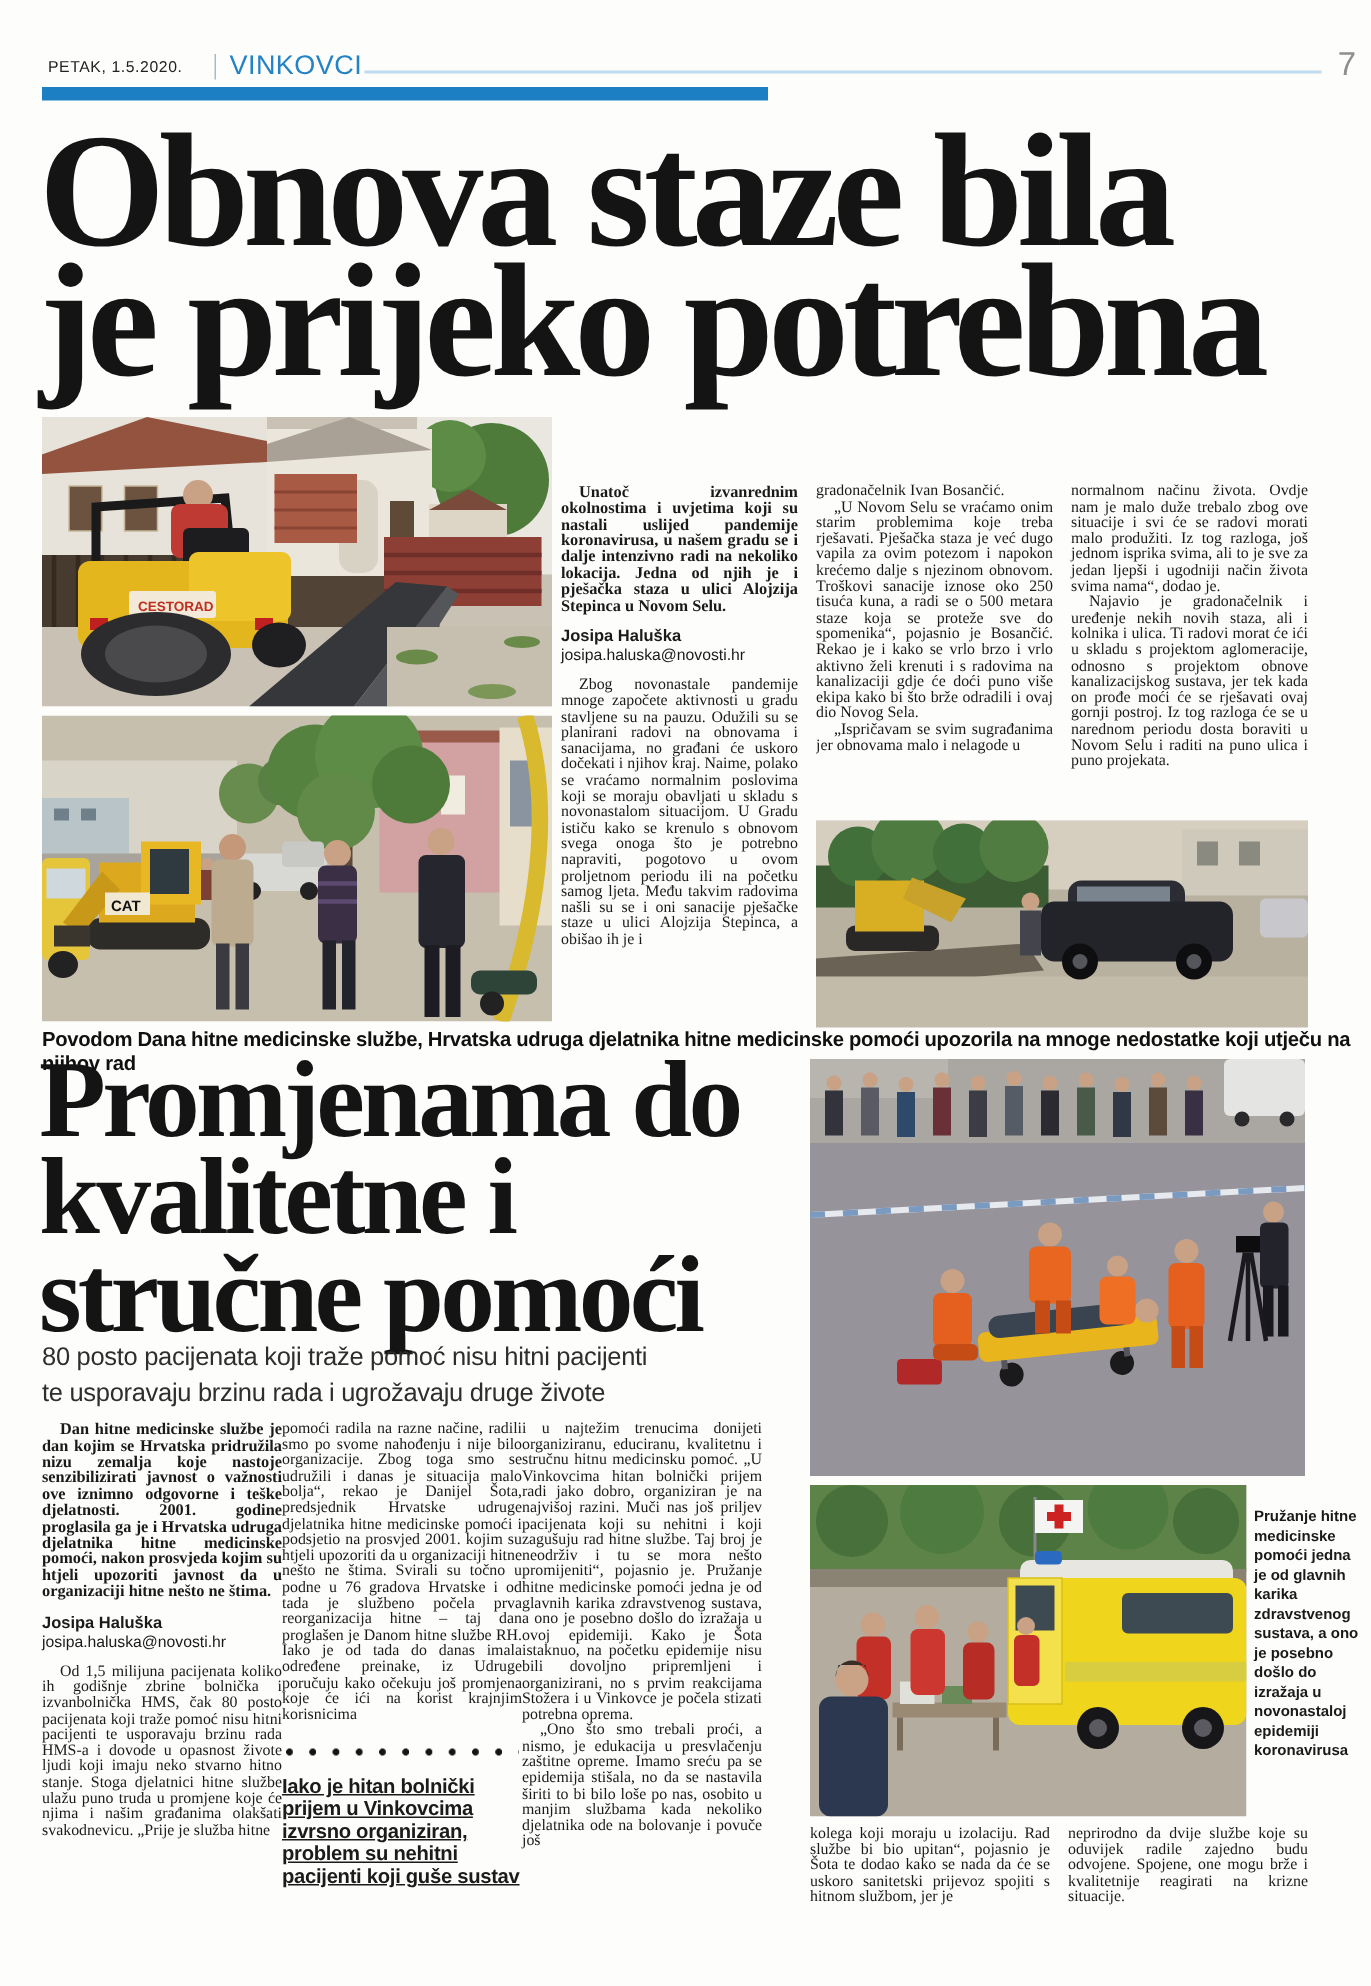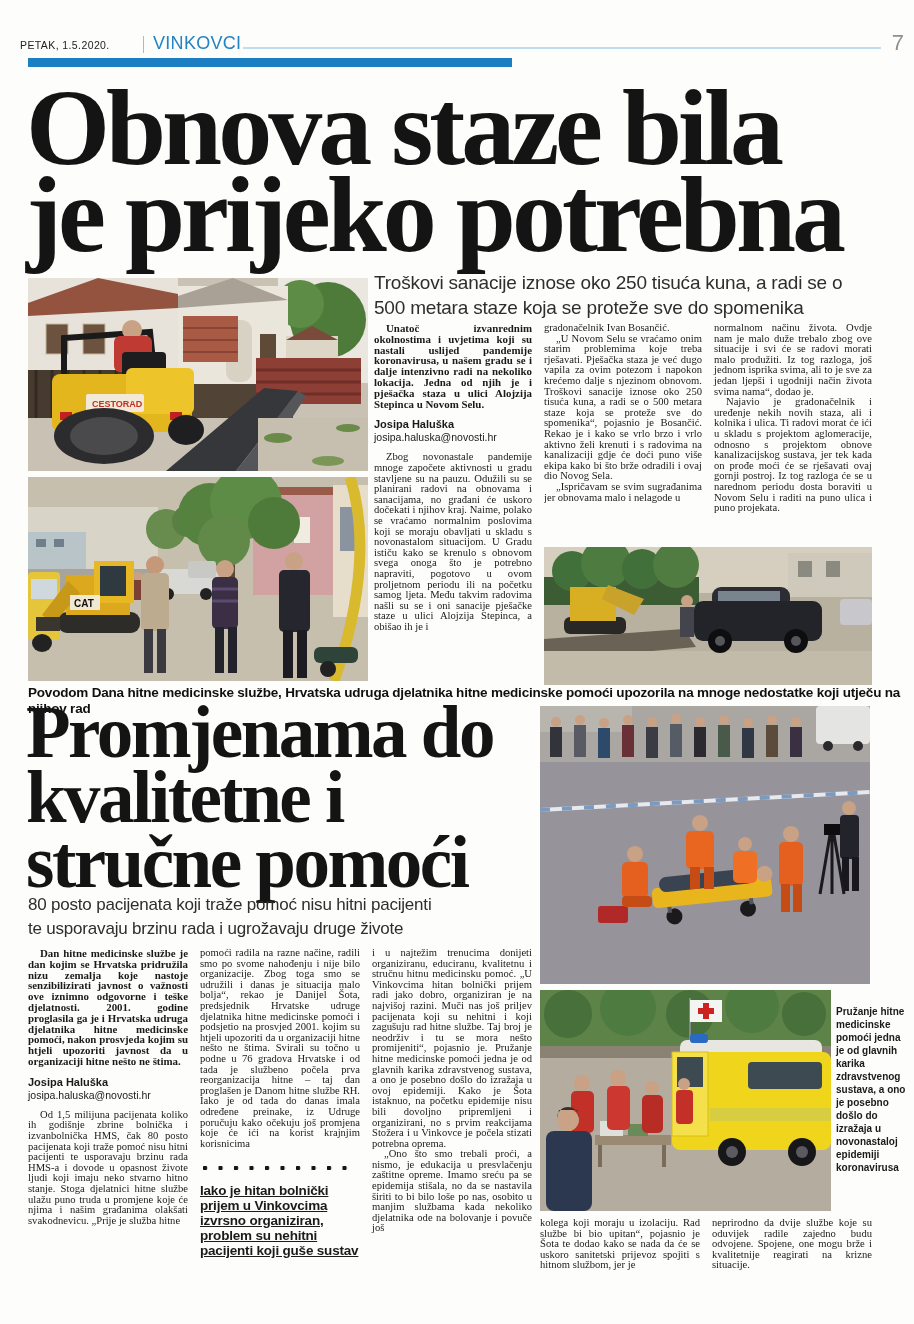--- a/index.html
+++ b/index.html
@@ -1,21 +1,21 @@
 <!DOCTYPE html>
 <html lang="hr"><head>
 <meta charset="utf-8">
 <style>
   html,body{margin:0;padding:0;background:#e8e8e8;}
   .page{position:relative;width:914px;height:1324px;margin:0 auto;background:#fdfdfb;
         font-family:"Liberation Serif",serif;color:#1a1a1a;overflow:hidden;}
   .abs{position:absolute;}
 
   
-  .date{left:20px;top:39px;font:400 10.5px "Liberation Sans",sans-serif;letter-spacing:.4px;color:#222;text-align:center;}
+  .date{left:32px;top:39px;font:400 10.5px "Liberation Sans",sans-serif;letter-spacing:.4px;color:#222;text-align:center;}
   .hdr-div{left:143px;top:36px;width:1px;height:17px;background:#9bbdd6;}
   .section{left:153px;top:33px;font:400 18px "Liberation Sans",sans-serif;color:#2383c4;letter-spacing:.3px;}
   .hdr-line{left:243px;top:47px;width:638px;height:2px;background:#bfdcf0;}
   .pagenum{right:10px;top:30px;font:300 22px "Liberation Sans",sans-serif;color:#8f8f8f;}
   .blue-bar{left:28px;top:58px;width:484px;height:9px;background:#1d7fc3;}
 
   
   .kicker-row{display:flex;align-items:center;}
   .tick{width:3px;height:12px;background:#1d7fc3;margin-right:5px;flex:0 0 auto;}
   .kicker{font:bold 13.5px/1.15 "Liberation Sans",sans-serif;letter-spacing:-.2px;color:#101010;}
@@ -37,21 +37,21 @@
   .body p{margin:0;text-indent:12px;}
   .body.cont p:first-child{text-indent:0;}
   .lead{font-weight:bold;font-size:10.9px;line-height:10.8px;text-align:justify;}
   .lead p{margin:0;text-indent:12px;}
   .byline{margin:9px 0 8px;}
   .byname{font:bold 11px/13px "Liberation Sans",sans-serif;}
   .bymail{font:400 10.5px/13px "Liberation Sans",sans-serif;}
   .a1cols{left:374px;top:323px;width:502px;display:flex;gap:12px;}
   .a1mid{width:328px;flex:0 0 328px;}
   .a1midcols{display:flex;gap:12px;height:219px;overflow:hidden;justify-content:center;}
-  .a2cols{left:28px;top:948px;width:504px;display:flex;gap:12px;}
+  .a2cols{left:28px;top:948px;width:504px;display:flex;gap:0;}
   .colpos4{left:540px;top:1218px;width:160px;}
   .colpos5{left:712px;top:1218px;width:160px;}
 
   .dots{margin:16px 2px 12px;height:6px;background-image:radial-gradient(circle at 3px 3px,#151515 2.1px,transparent 2.5px);
         background-size:15.5px 6px;background-repeat:repeat-x;}
   .pullquote{font:bold 13.5px/15px "Liberation Sans",sans-serif;color:#1b1b1b;letter-spacing:-.2px;text-decoration:underline;}
 
   .caption{left:836px;top:1005px;width:72px;font:bold 10px/13px "Liberation Sans",sans-serif;color:#1a1a1a;}
 
   
@@ -70,22 +70,20 @@
   <div class="abs date">PETAK, 1.5.2020.</div>
   <div class="abs hdr-div"></div>
   <div class="abs section">VINKOVCI</div>
   <div class="abs hdr-line"></div>
   <div class="abs pagenum">7</div>
   <div class="abs blue-bar"></div>
 
 
   <div class="abs headline h1">Obnova staze bila
 je prijeko potrebna</div>
-  <div class="abs subhead sh1">Troškovi sanacije iznose oko 250 tisuća kuna, a radi se o
-500 metara staze koja se proteže sve do spomenika</div>
 
   <svg class="abs photo pA" role="img" width="340" height="193" viewBox="0 0 340 193" aria-label="Valjak asfaltira pješačku stazu uz kuće">
     <rect width="340" height="193" fill="#c9c2b4"></rect>
     <rect x="250" y="0" width="90" height="105" fill="#e9e7e0"></rect>
     <circle cx="300" cy="42" r="38" fill="#4e7b3a"></circle>
       <circle cx="272" cy="26" r="24" fill="#5d8c46"></circle>
     <rect x="0" y="0" width="150" height="105" fill="#e7e3da"></rect>
     <polygon points="0,25 70,0 150,16 150,30 0,38" fill="#93533f"></polygon>
     <rect x="18" y="46" width="22" height="30" fill="#6b5340" stroke="#c8b89a"></rect>
     <rect x="55" y="46" width="22" height="30" fill="#6b5340" stroke="#c8b89a"></rect>

